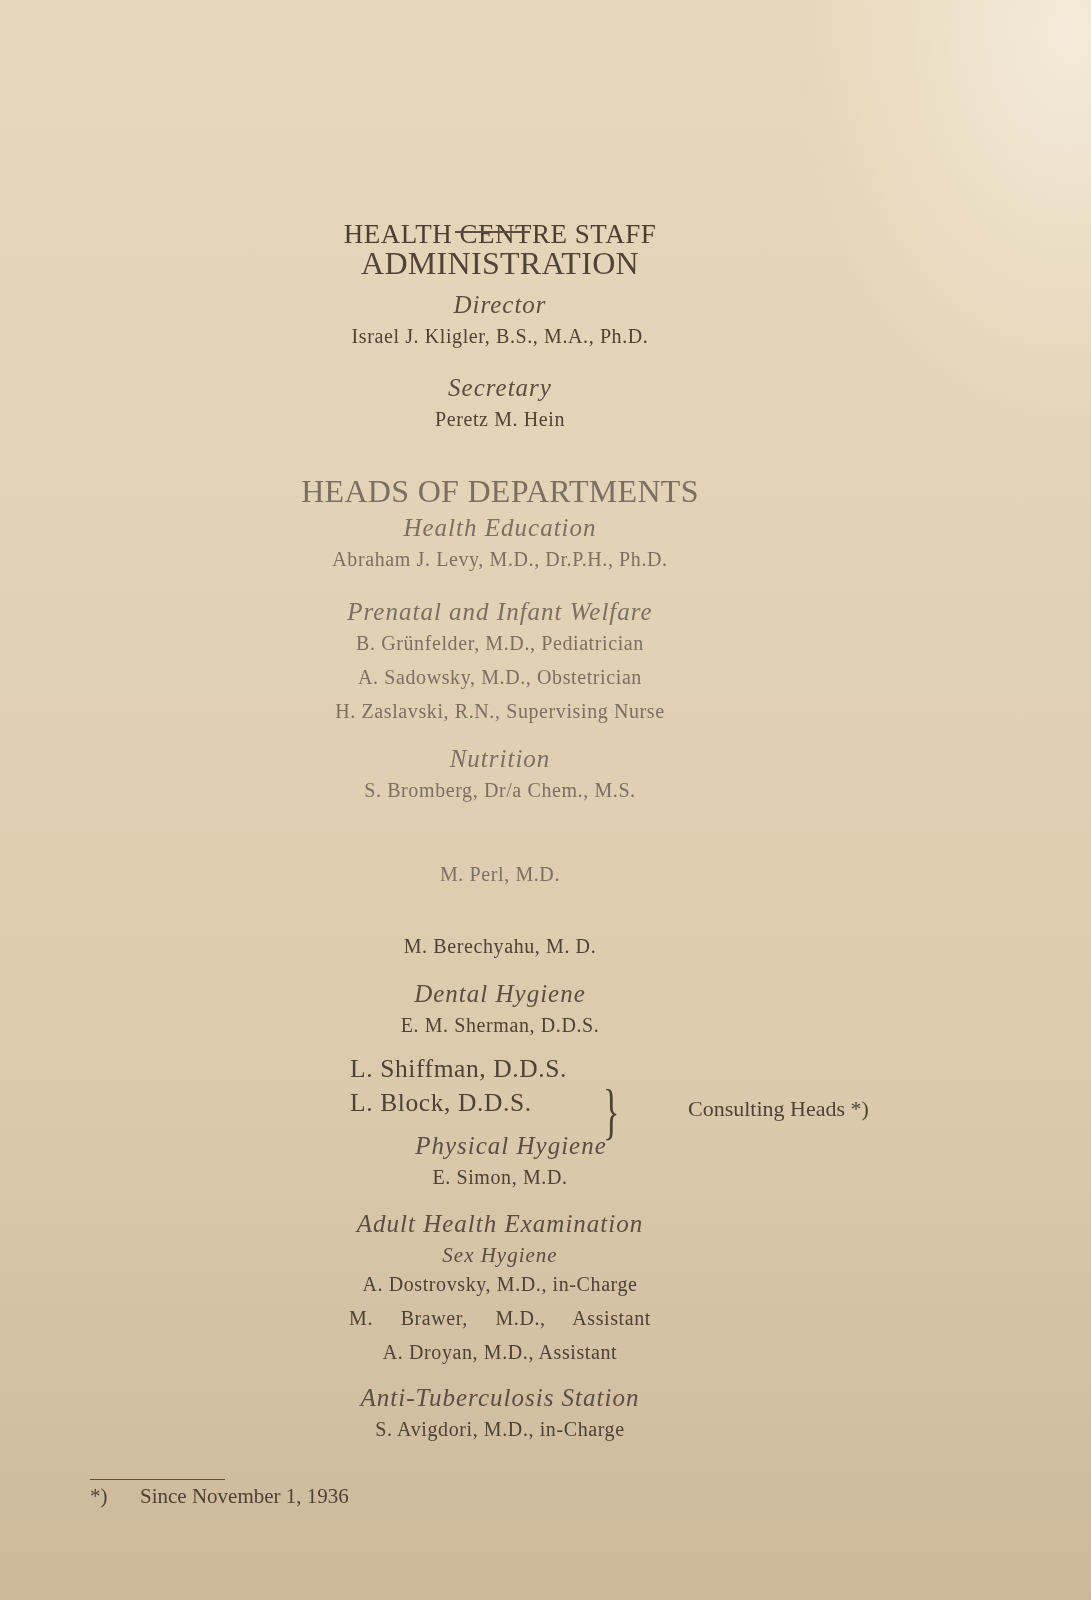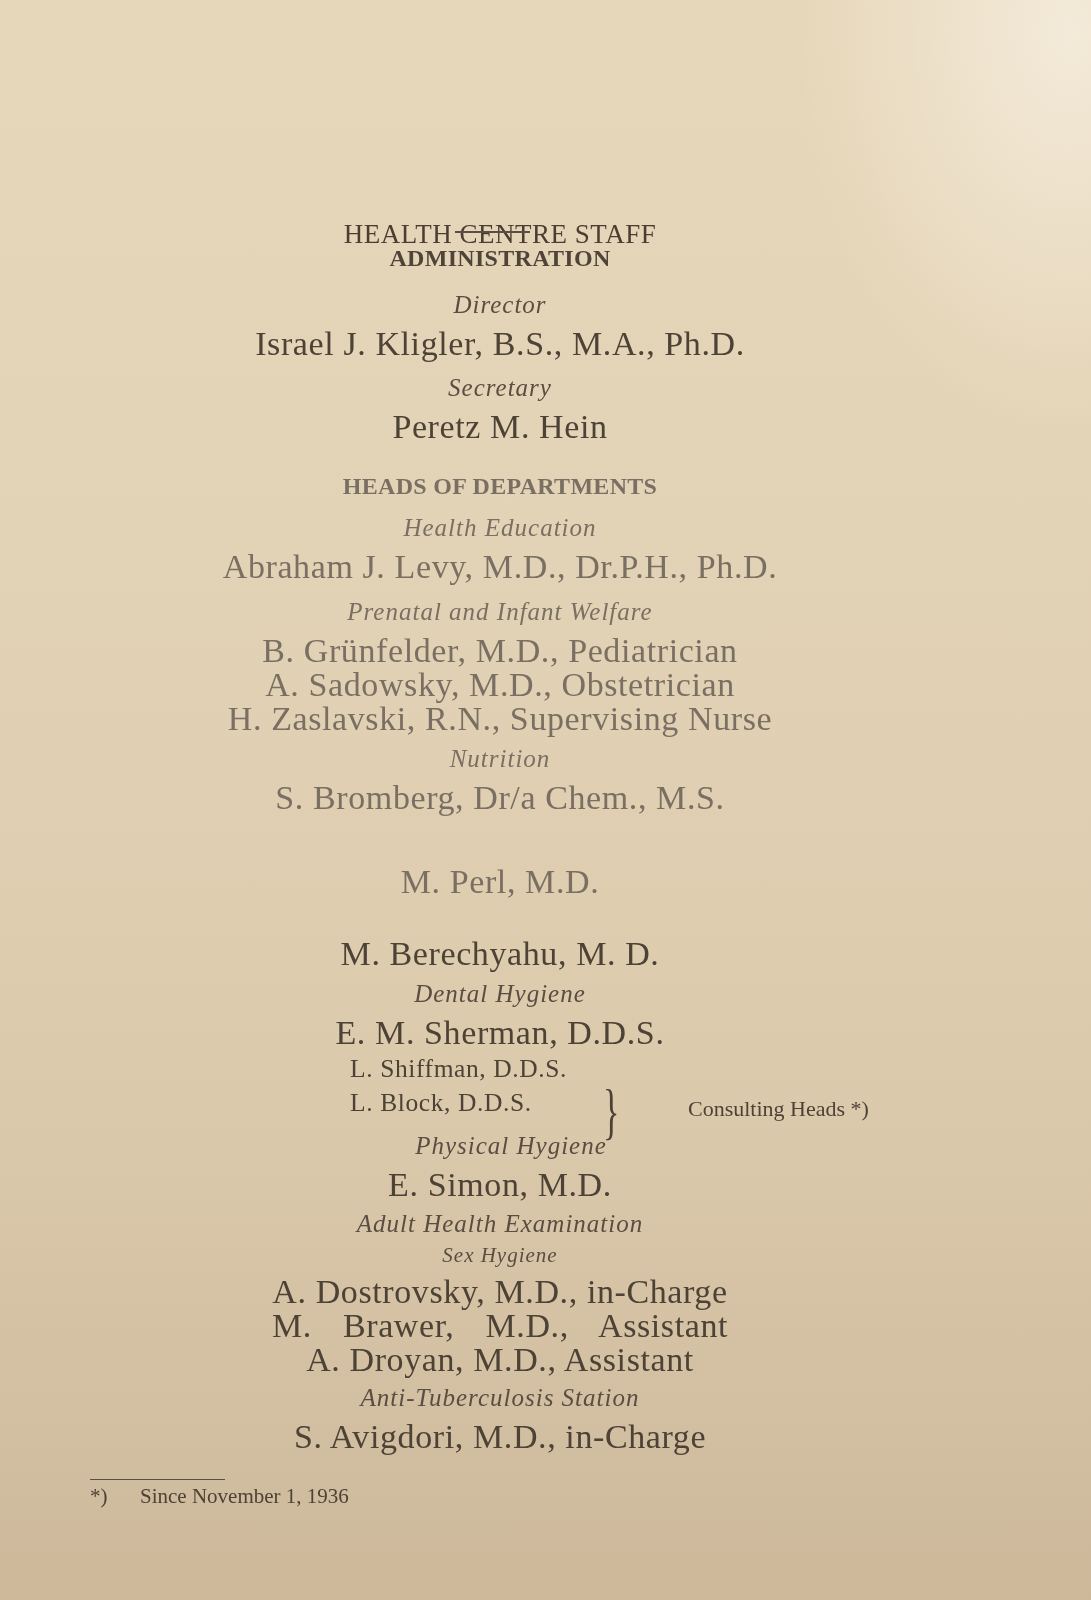--- a/index.html
+++ b/index.html
@@ -12,24 +12,24 @@
     position: relative; width: 1091px; height: 1600px;
     background:
       radial-gradient(ellipse at 98% 2%, rgba(245,236,220,0.9) 0%, rgba(245,236,220,0) 18%),
       linear-gradient(180deg, #e7d7ba 0%, #e3d3b6 35%, #dbc9ab 70%, #cdb89a 100%);
   }
   .line {
     position: absolute; left: 0; width: 1000px;
     text-align: center; white-space: nowrap;
   }
   .title { font-size: 27px; letter-spacing: 0.5px; color: #4a3e32; margin-top: 43px; }
-  .section { font-size: 24px; letter-spacing: 0.3px; color: #4f4438; font-weight: bold; }
+  .section { font-size: 32px; letter-spacing: 0.3px; color: #4f4438; }
   .dept { font-size: 25px; font-style: italic; letter-spacing: 1px; color: #5a4e42; }
   .dept.small { font-size: 21px; }
-  .name { font-size: 34px; letter-spacing: 0.6px; color: #4d4236; }
+  .name { font-size: 20px; letter-spacing: 0.6px; color: #4d4236; }
   .faded { color: #7a6f63; margin-top: 7px; }
   .rule {
     position: absolute; left: 455px; top: 231px; width: 75px; height: 2px;
     background: #5a4e42;
   }
   .consult-name {
     position: absolute; left: 350px; font-size: 25.5px; letter-spacing: 0.6px;
     color: #4d4236; white-space: nowrap;
   }
   .brace {

